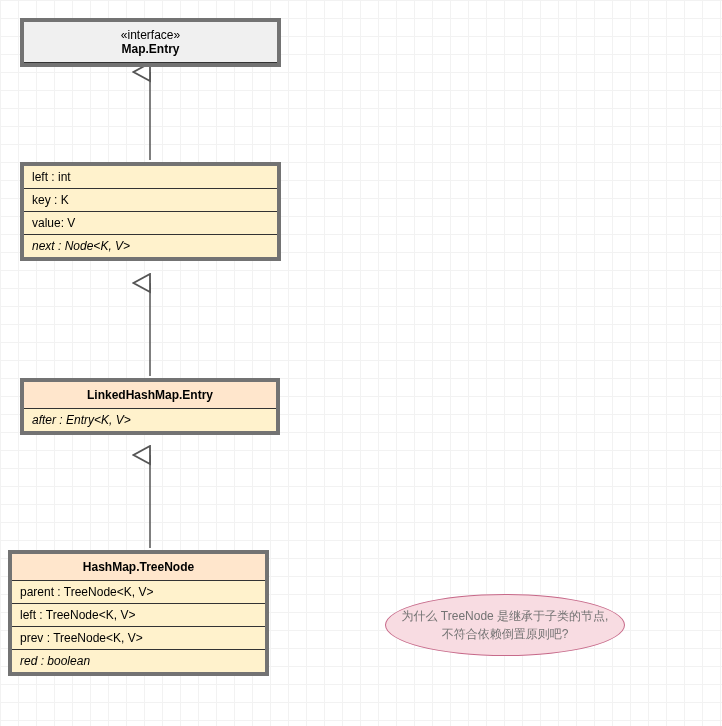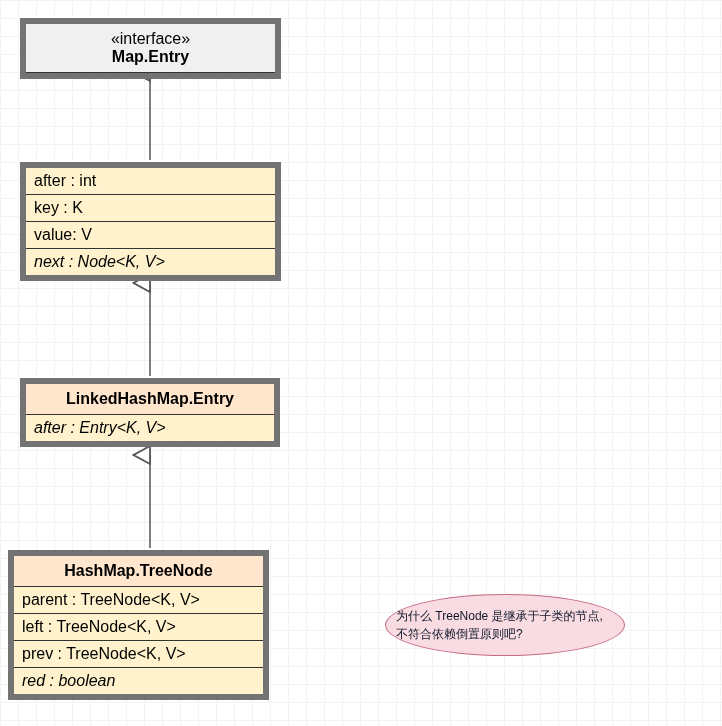--- a/index.html
+++ b/index.html
@@ -11,23 +11,23 @@
     background-color: #ffffff;
     background-image:
       linear-gradient(#f2f2f2 1px, transparent 1px),
       linear-gradient(90deg, #f2f2f2 1px, transparent 1px);
     background-size: 18px 18px;
     position: relative;
     overflow: hidden;
   }
   .uml-box {
     position: absolute;
-    border: 6px solid #737373;
+    border: 4px solid #737373;
     background: #fff;
-    font-size: 16px;
+    font-size: 12px;
     min-width: 260px;
   }
   .uml-box .title {
     text-align: center;
     font-weight: bold;
     padding: 6px 8px;
     border-bottom: 1px solid #333;
     background: #ffe6cc;
   }
   .uml-box.interface .title {
@@ -43,23 +43,24 @@
     background: #fff2cc;
   }
   .uml-box .attr:last-child { border-bottom: none; font-style: italic; }
   .note {
     position: absolute;
     width: 240px;
     padding: 12px 10px;
     border: 1px solid #c76a8a;
     background: #f8dce2;
     border-radius: 50%;
+    text-align: center;
     font-size: 12px;
     line-height: 1.5;
-    color: #0f172a;
+    color: #737373;
   }
   .note-line {
     display: block;
   }
   svg.connectors {
     position: absolute;
     top: 0; left: 0;
     width: 722px; height: 726px;
     pointer-events: none;
   }
@@ -79,21 +80,21 @@
 </svg>
 
 <div class="uml-box interface" style="left:20px; top:18px; width:261px;">
   <div class="title">
     <span class="stereotype">«interface»</span>
     <span>Map.Entry</span>
   </div>
 </div>
 
 <div class="uml-box" style="left:20px; top:162px; width:261px;">
-  <div class="attr">after : int</div>
+  <div class="attr">left : int</div>
   <div class="attr">key : K</div>
   <div class="attr">value: V</div>
   <div class="attr">next : Node&lt;K, V&gt;</div>
 </div>
 
 <div class="uml-box" style="left:20px; top:378px; width:243px;">
   <div class="title">
     <span>LinkedHashMap.Entry</span>
   </div>
   <div class="attr">after : Entry&lt;K, V&gt;</div>

